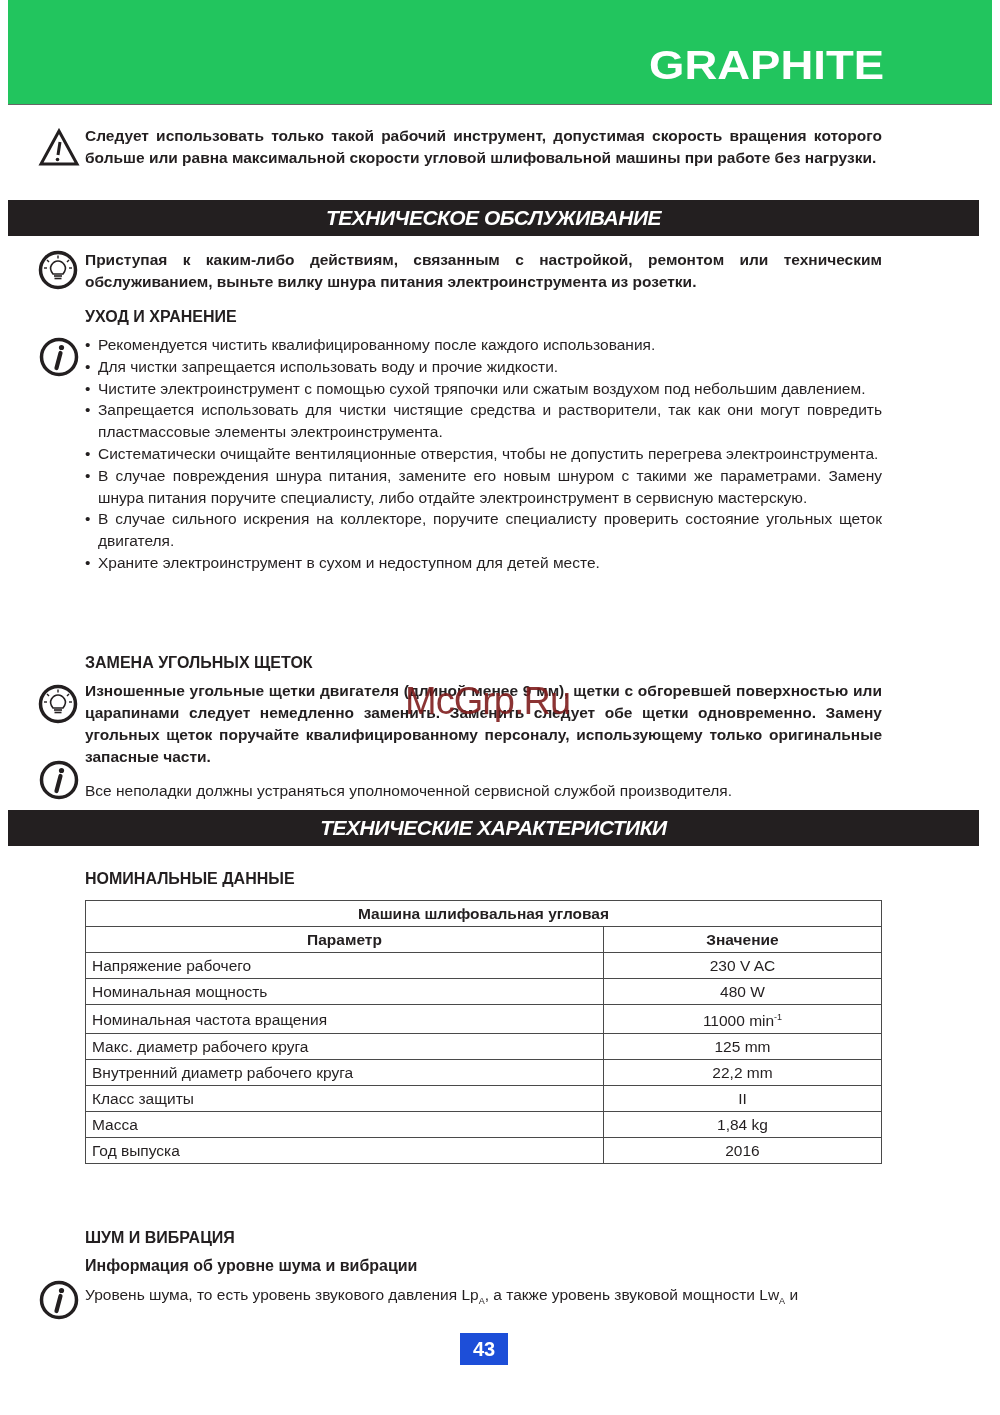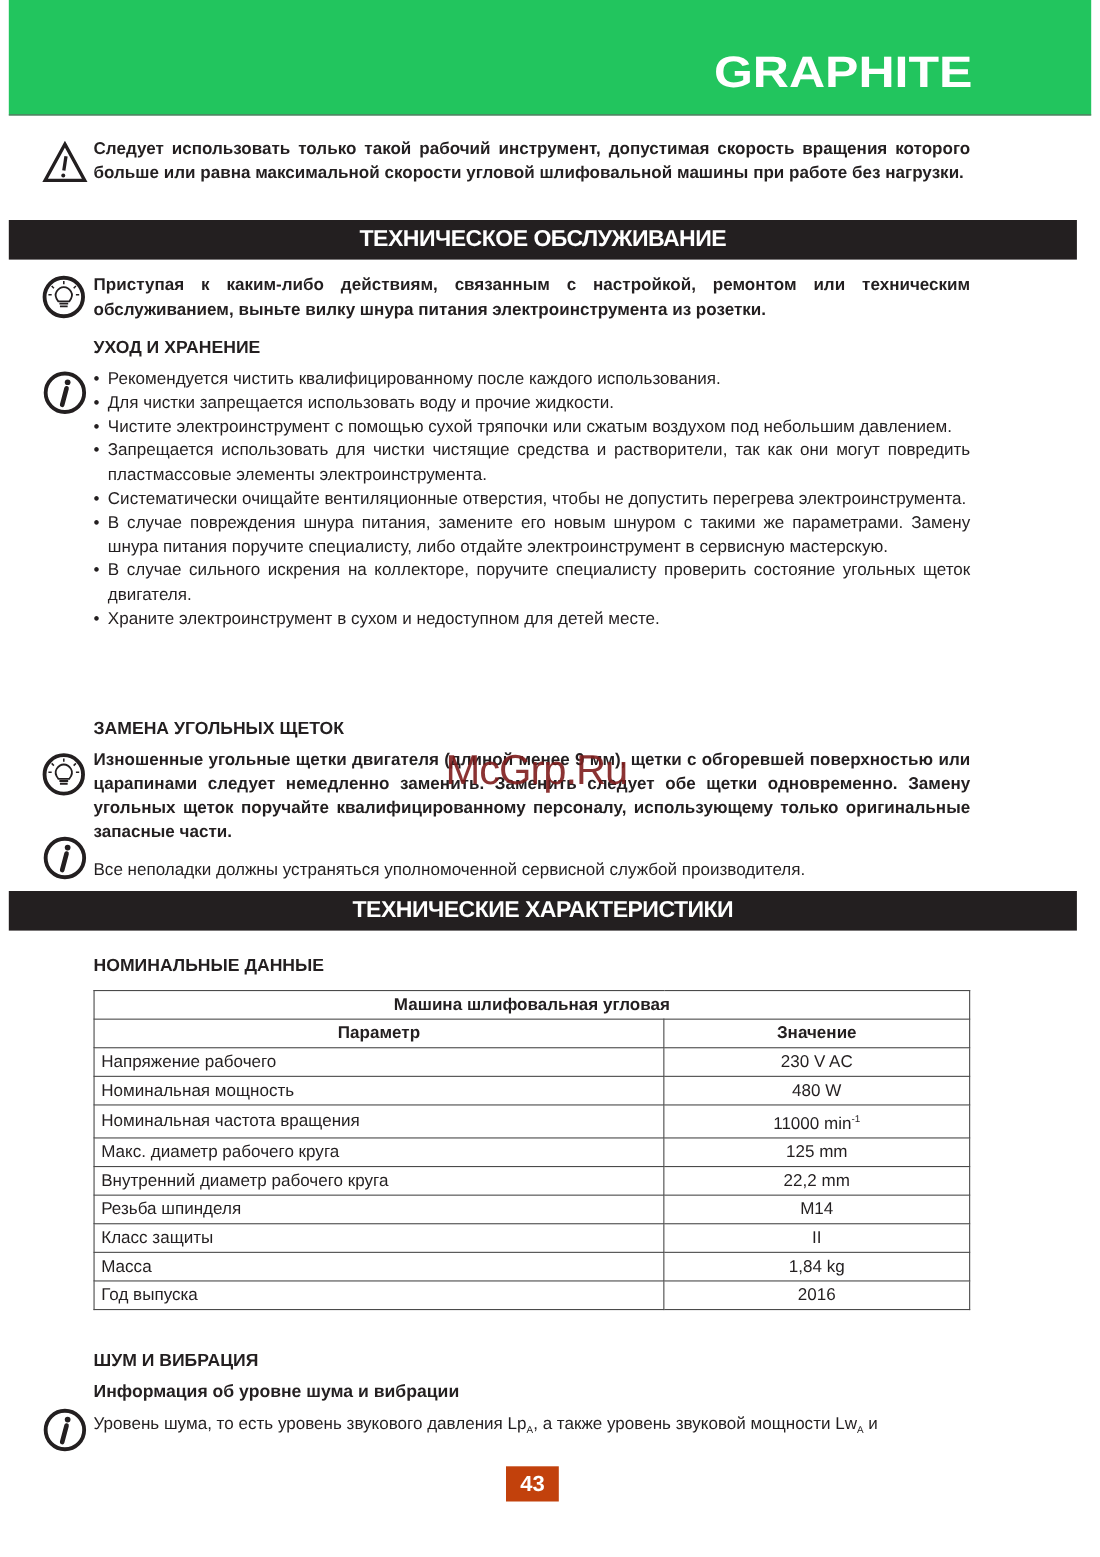--- a/index.html
+++ b/index.html
@@ -3,21 +3,21 @@
 <meta charset="utf-8">
 <style>
   html, body { margin: 0; padding: 0; background: #ffffff; }
   body { width: 1000px; height: 1415px; position: relative; overflow: hidden;
          font-family: "Liberation Sans", "DejaVu Sans", sans-serif; color: #231f20; }
   .header-bar { position: absolute; left: 8px; top: 0; width: 984px; height: 104px;
                 background: #22c55e; border-bottom: 1px solid #666; }
   .logo { position: absolute; right: 108px; top: 46px; height: 44px; }
   .logo svg { display: block; }
   .section-bar { position: absolute; left: 8px; width: 971px; height: 36px; background: #231f20;
-                 color: #fff; text-align: center; font-weight: bold; 
+                 color: #fff; text-align: center; font-weight: bold; font-style: italic;
                  font-size: 21px; line-height: 36px; letter-spacing: -0.5px; }
   .icon { position: absolute; width: 40px; height: 40px; }
   .para { position: absolute; left: 85px; width: 797px; font-size: 15.5px; line-height: 22px;
           text-align: justify; }
   .bold { font-weight: bold; }
   .heading { position: absolute; left: 85px; font-weight: bold; font-size: 16px; line-height: 22px; }
   ul.bullets { position: absolute; left: 85px; top: 334px; width: 797px; margin: 0; padding: 0;
                list-style: none; font-size: 15.5px; line-height: 21.8px; }
   ul.bullets li { position: relative; padding-left: 13px; text-align: justify; }
   ul.bullets li::before { content: "•"; position: absolute; left: 0; top: 0; }
@@ -25,21 +25,21 @@
                 font-size: 15.5px; }
   table.specs td, table.specs th { border: 1.5px solid #4a4a4a; height: 25px; padding: 0 6px;
                                    line-height: 25px; }
   table.specs th { font-weight: bold; text-align: center; }
   table.specs td.val { text-align: center; width: 265px; }
   sup { font-size: 9px; vertical-align: 6px; }
   sub { font-size: 9px; vertical-align: -4px; }
   .watermark { position: absolute; left: 405px; top: 680px; color: #7f1d1d; font-size: 38px;
                font-family: "Liberation Sans", sans-serif; opacity: 0.9; letter-spacing: -1px; }
   .page-num { position: absolute; left: 460px; top: 1333px; width: 48px; height: 32px;
-              background: #c2410c; color: #fff; font-weight: bold; font-size: 20px;
+              background: #1d4ed8; color: #fff; font-weight: bold; font-size: 20px;
               text-align: center; line-height: 32px; }
 </style>
 </head>
 <body>
 
 <div class="header-bar">
   <div class="logo">
     <svg width="235" height="36" viewBox="0 0 235 36">
       <text x="0" y="33" fill="#ffffff" font-family="Liberation Sans, sans-serif" font-weight="bold" font-size="40" textLength="235" lengthAdjust="spacingAndGlyphs">GRAPHITE</text>
     </svg>
@@ -148,24 +148,20 @@
   </tr>
   <tr>
     <td>Макс. диаметр рабочего круга</td>
     <td class="val">125 mm</td>
   </tr>
   <tr>
     <td>Внутренний диаметр рабочего круга</td>
     <td class="val">22,2 mm</td>
   </tr>
   <tr>
-    <td>Резьба шпинделя</td>
-    <td class="val">M14</td>
-  </tr>
-  <tr>
     <td>Класс защиты</td>
     <td class="val">II</td>
   </tr>
   <tr>
     <td>Масса</td>
     <td class="val">1,84 kg</td>
   </tr>
   <tr>
     <td>Год выпуска</td>
     <td class="val">2016</td>

